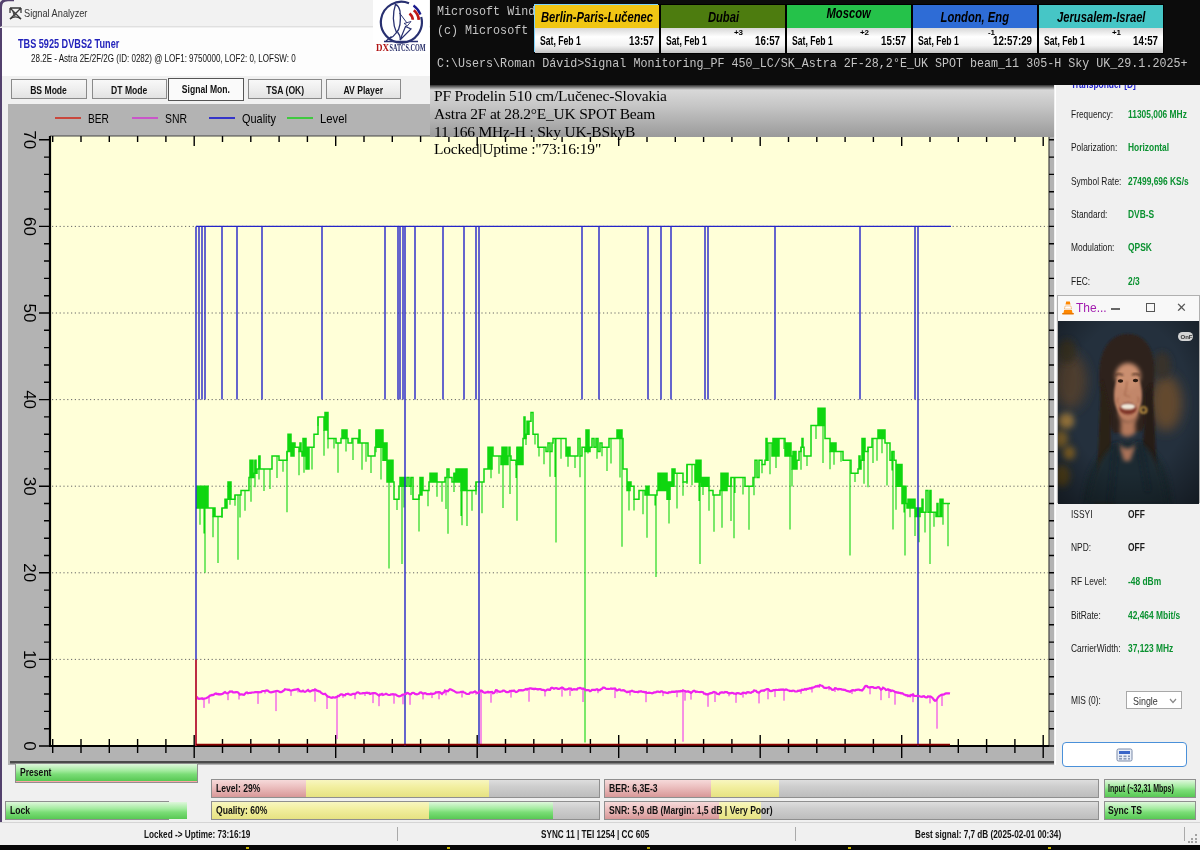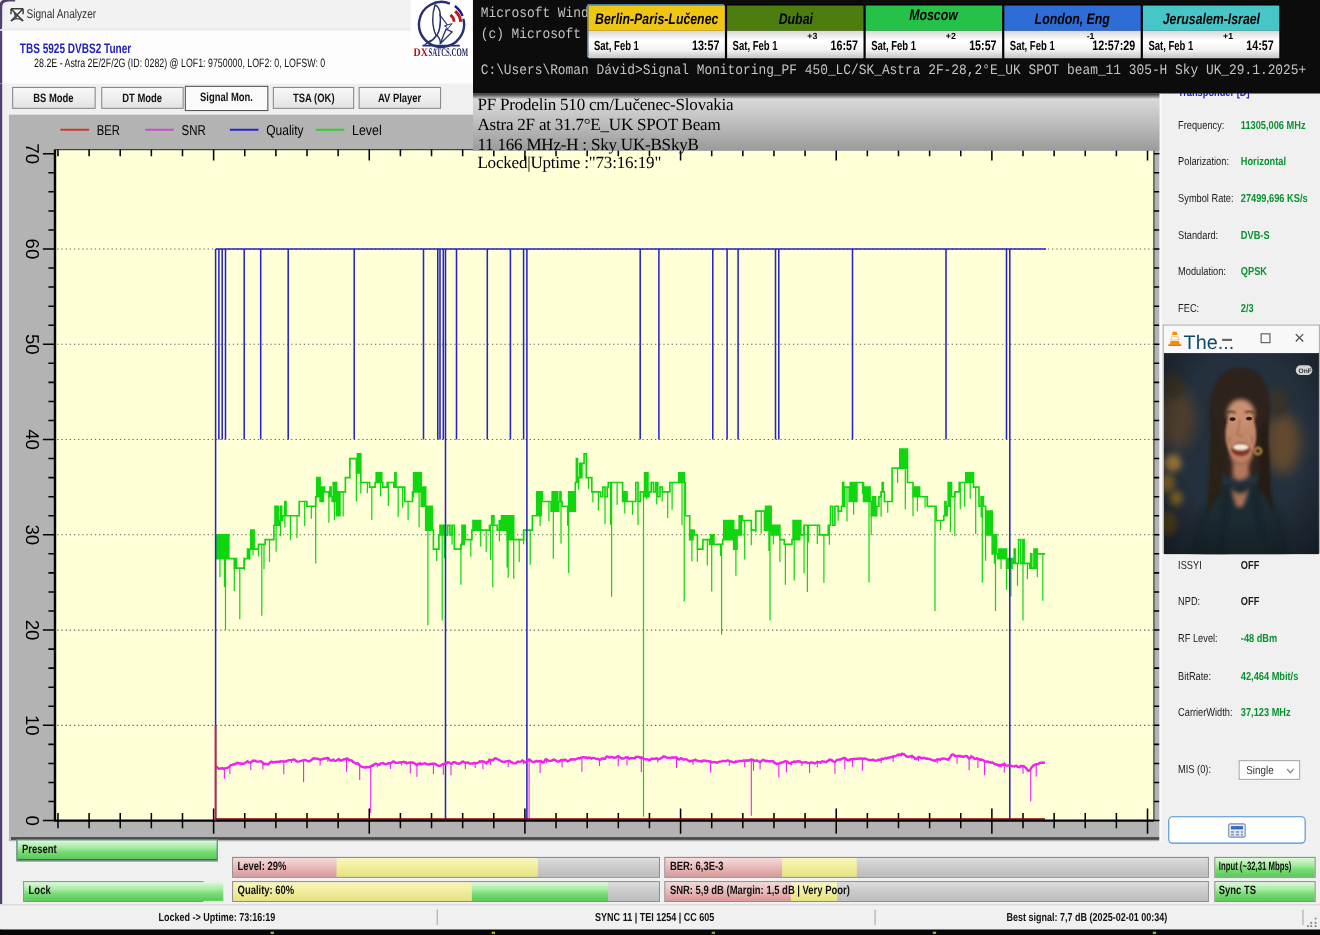--- a/index.html
+++ b/index.html
@@ -89,21 +89,21 @@
 <path d="M 196 226.4 H 951 M 199 226.4 V 399.6 M 202 226.4 V 399.6 M 205 226.4 V 399.6 M 222 226.4 V 399.6 M 237 226.4 V 399.6 M 262 226.4 V 399.6 M 322 226.4 V 399.6 M 385 226.4 V 399.6 M 398 226.4 V 399.6 M 400 226.4 V 399.6 M 403 226.4 V 399.6 M 415 226.4 V 399.6 M 443 226.4 V 399.6 M 464 226.4 V 399.6 M 476 226.4 V 399.6 M 582 226.4 V 399.6 M 599 226.4 V 399.6 M 648 226.4 V 399.6 M 661 226.4 V 399.6 M 671 226.4 V 399.6 M 705 226.4 V 399.6 M 708 226.4 V 399.6 M 775 226.4 V 399.6 M 860 226.4 V 399.6 M 915 226.4 V 399.6 M 196 226.4 V 746.0 M 405 226.4 V 746.0 M 479 226.4 V 746.0 M 918 226.4 V 746.0" stroke="#2424c8" stroke-width="1.4" fill="none"></path>
 <path d="M 196 696.7 L 197 697.2 L 198 698.5 L 199 698.9 L 200 698.6 L 201 698.7 L 202 698.3 L 203 699.0 L 204 698.6 L 205 698.5 L 206 698.2 L 207 697.8 L 208 697.2 L 209 696.5 L 210 695.6 L 211 695.4 L 212 694.8 L 213 695.0 L 214 694.5 L 215 693.8 L 216 693.5 L 217 694.0 L 218 693.9 L 219 694.5 L 220 694.1 L 221 694.4 L 222 694.1 L 223 693.5 L 224 692.7 L 225 692.1 L 226 692.9 L 227 693.3 L 228 693.0 L 229 692.4 L 230 691.4 L 231 691.6 L 232 691.5 L 233 692.4 L 234 692.4 L 235 692.4 L 236 692.2 L 237 692.1 L 238 692.5 L 239 693.4 L 240 694.7 L 241 694.3 L 242 694.4 L 243 694.7 L 244 694.9 L 245 693.8 L 246 692.8 L 247 692.4 L 248 693.2 L 249 693.0 L 250 692.8 L 251 692.8 L 252 692.5 L 253 692.5 L 254 692.5 L 255 692.1 L 256 692.2 L 257 692.1 L 258 692.2 L 259 692.4 L 260 692.0 L 261 692.1 L 262 691.3 L 263 691.0 L 264 691.0 L 265 691.0 L 266 690.6 L 267 690.4 L 268 690.7 L 269 691.7 L 270 692.3 L 271 692.4 L 272 692.2 L 273 691.9 L 274 691.7 L 275 691.3 L 276 691.2 L 277 690.9 L 278 691.0 L 279 691.6 L 280 692.1 L 281 692.1 L 282 691.7 L 283 691.0 L 284 690.3 L 285 689.3 L 286 689.5 L 287 689.5 L 288 689.8 L 289 689.7 L 290 690.4 L 291 690.5 L 292 690.5 L 293 690.1 L 294 689.8 L 295 689.6 L 296 689.6 L 297 689.3 L 298 689.0 L 299 689.8 L 300 691.3 L 301 691.4 L 302 691.4 L 303 690.6 L 304 691.5 L 305 691.8 L 306 691.4 L 307 690.6 L 308 690.0 L 309 691.1 L 310 691.5 L 311 691.1 L 312 690.6 L 313 690.2 L 314 690.3 L 315 689.4 L 316 689.9 L 317 690.7 L 318 690.9 L 319 691.4 L 320 691.5 L 321 692.7 L 322 693.3 L 323 694.0 L 324 694.2 L 325 693.8 L 326 694.7 L 327 695.9 L 328 696.7 L 329 696.9 L 330 697.3 L 331 697.6 L 332 697.9 L 333 697.2 L 334 697.5 L 335 697.6 L 336 697.0 L 337 696.9 L 338 696.0 L 339 696.1 L 340 694.9 L 341 694.4 L 342 694.3 L 343 694.9 L 344 695.2 L 345 695.3 L 346 694.1 L 347 694.0 L 348 693.7 L 349 694.2 L 350 694.6 L 351 694.8 L 352 694.3 L 353 693.9 L 354 693.9 L 355 694.0 L 356 693.3 L 357 692.5 L 358 692.3 L 359 692.9 L 360 693.6 L 361 693.5 L 362 693.4 L 363 693.1 L 364 693.2 L 365 693.0 L 366 692.8 L 367 692.6 L 368 693.1 L 369 693.0 L 370 693.9 L 371 693.6 L 372 693.3 L 373 693.2 L 374 693.1 L 375 693.2 L 376 693.6 L 377 694.1 L 378 694.9 L 379 695.5 L 380 694.4 L 381 694.5 L 382 693.9 L 383 694.9 L 384 694.5 L 385 694.2 L 386 693.8 L 387 694.2 L 388 694.7 L 389 695.0 L 390 695.0 L 391 694.4 L 392 694.4 L 393 694.1 L 394 694.5 L 395 694.4 L 396 694.7 L 397 695.5 L 398 695.9 L 399 696.3 L 400 696.1 L 401 695.8 L 402 694.9 L 403 694.6 L 404 694.5 L 405 694.1 L 406 693.9 L 407 692.9 L 408 693.1 L 409 693.7 L 410 694.2 L 411 694.2 L 412 693.0 L 413 692.9 L 414 693.0 L 415 693.9 L 416 694.1 L 417 694.3 L 418 694.0 L 419 693.6 L 420 692.5 L 421 692.3 L 422 693.0 L 423 693.6 L 424 693.4 L 425 693.2 L 426 693.5 L 427 694.1 L 428 694.2 L 429 694.0 L 430 694.1 L 431 693.5 L 432 693.9 L 433 693.9 L 434 693.6 L 435 693.2 L 436 692.2 L 437 692.5 L 438 692.1 L 439 692.2 L 440 692.4 L 441 693.1 L 442 693.9 L 443 692.8 L 444 692.3 L 445 690.6 L 446 691.2 L 447 690.9 L 448 691.2 L 449 690.1 L 450 689.3 L 451 689.5 L 452 690.0 L 453 690.6 L 454 690.9 L 455 691.6 L 456 692.2 L 457 692.6 L 458 692.5 L 459 692.5 L 460 692.3 L 461 691.9 L 462 691.8 L 463 691.6 L 464 692.5 L 465 692.7 L 466 693.6 L 467 694.0 L 468 694.0 L 469 693.9 L 470 692.7 L 471 692.3 L 472 692.6 L 473 692.4 L 474 692.1 L 475 691.4 L 476 692.1 L 477 692.8 L 478 693.1 L 479 692.5 L 480 691.3 L 481 690.5 L 482 691.0 L 483 692.1 L 484 692.5 L 485 692.9 L 486 692.3 L 487 692.3 L 488 691.7 L 489 692.4 L 490 692.0 L 491 692.0 L 492 691.9 L 493 693.2 L 494 693.0 L 495 691.9 L 496 690.2 L 497 690.3 L 498 691.2 L 499 691.7 L 500 691.9 L 501 691.5 L 502 691.4 L 503 690.6 L 504 690.7 L 505 691.1 L 506 691.9 L 507 692.2 L 508 692.2 L 509 691.7 L 510 691.0 L 511 691.2 L 512 690.7 L 513 691.0 L 514 690.6 L 515 691.4 L 516 692.1 L 517 691.7 L 518 691.1 L 519 690.2 L 520 690.4 L 521 690.2 L 522 690.4 L 523 690.4 L 524 690.0 L 525 689.6 L 526 689.1 L 527 689.6 L 528 688.7 L 529 688.6 L 530 688.4 L 531 688.3 L 532 688.8 L 533 688.6 L 534 689.2 L 535 688.6 L 536 688.9 L 537 689.1 L 538 689.6 L 539 689.1 L 540 689.2 L 541 689.4 L 542 689.9 L 543 689.9 L 544 690.0 L 545 690.7 L 546 690.5 L 547 689.7 L 548 689.4 L 549 689.9 L 550 689.9 L 551 688.1 L 552 687.7 L 553 688.1 L 554 688.8 L 555 688.2 L 556 688.1 L 557 688.3 L 558 688.9 L 559 688.9 L 560 688.5 L 561 687.9 L 562 687.5 L 563 687.9 L 564 688.8 L 565 689.6 L 566 689.4 L 567 689.5 L 568 689.1 L 569 688.4 L 570 688.5 L 571 688.6 L 572 689.9 L 573 689.5 L 574 689.1 L 575 689.3 L 576 689.3 L 577 689.5 L 578 688.2 L 579 688.1 L 580 687.9 L 581 688.3 L 582 688.9 L 583 688.5 L 584 689.0 L 585 689.5 L 586 690.3 L 587 690.2 L 588 690.2 L 589 690.3 L 590 691.2 L 591 690.8 L 592 689.8 L 593 689.8 L 594 689.8 L 595 690.0 L 596 689.5 L 597 689.3 L 598 690.1 L 599 689.9 L 600 690.0 L 601 689.2 L 602 688.8 L 603 687.7 L 604 687.7 L 605 688.0 L 606 688.8 L 607 689.0 L 608 688.9 L 609 689.0 L 610 688.8 L 611 688.5 L 612 688.8 L 613 688.6 L 614 688.6 L 615 688.4 L 616 689.7 L 617 690.5 L 618 690.1 L 619 689.4 L 620 689.6 L 621 690.5 L 622 690.5 L 623 690.2 L 624 690.3 L 625 691.0 L 626 691.6 L 627 692.2 L 628 691.7 L 629 691.9 L 630 691.4 L 631 691.3 L 632 690.7 L 633 691.3 L 634 691.6 L 635 691.9 L 636 692.0 L 637 691.9 L 638 692.3 L 639 691.4 L 640 691.6 L 641 691.3 L 642 691.8 L 643 691.9 L 644 691.9 L 645 692.4 L 646 692.1 L 647 693.0 L 648 693.0 L 649 692.7 L 650 692.8 L 651 693.0 L 652 693.4 L 653 692.9 L 654 692.4 L 655 692.4 L 656 692.1 L 657 691.7 L 658 691.7 L 659 691.9 L 660 692.0 L 661 691.4 L 662 691.4 L 663 692.0 L 664 692.3 L 665 692.3 L 666 692.8 L 667 692.9 L 668 693.0 L 669 692.2 L 670 692.4 L 671 692.1 L 672 691.7 L 673 691.9 L 674 691.7 L 675 691.9 L 676 691.4 L 677 691.3 L 678 691.5 L 679 691.2 L 680 691.6 L 681 690.9 L 682 691.2 L 683 690.3 L 684 690.7 L 685 691.0 L 686 691.7 L 687 691.7 L 688 691.3 L 689 691.9 L 690 692.1 L 691 692.9 L 692 692.1 L 693 691.1 L 694 690.8 L 695 691.3 L 696 692.0 L 697 691.6 L 698 692.0 L 699 692.0 L 700 692.2 L 701 691.8 L 702 692.0 L 703 692.2 L 704 693.6 L 705 693.6 L 706 694.4 L 707 694.2 L 708 694.4 L 709 693.8 L 710 693.4 L 711 693.1 L 712 693.0 L 713 692.3 L 714 692.0 L 715 692.2 L 716 692.6 L 717 693.7 L 718 694.0 L 719 694.3 L 720 692.8 L 721 692.7 L 722 692.2 L 723 692.7 L 724 692.6 L 725 691.9 L 726 692.2 L 727 692.1 L 728 692.9 L 729 693.1 L 730 693.3 L 731 693.1 L 732 692.9 L 733 693.0 L 734 693.6 L 735 693.6 L 736 694.0 L 737 693.2 L 738 693.2 L 739 693.3 L 740 693.8 L 741 694.0 L 742 693.3 L 743 692.6 L 744 692.9 L 745 692.9 L 746 693.4 L 747 692.3 L 748 692.2 L 749 692.3 L 750 692.6 L 751 692.8 L 752 692.0 L 753 691.7 L 754 690.5 L 755 690.7 L 756 690.8 L 757 692.0 L 758 692.4 L 759 692.6 L 760 691.7 L 761 690.8 L 762 690.7 L 763 690.4 L 764 690.7 L 765 689.9 L 766 689.6 L 767 689.0 L 768 689.0 L 769 689.9 L 770 691.0 L 771 691.1 L 772 690.9 L 773 690.4 L 774 690.2 L 775 690.1 L 776 689.8 L 777 690.0 L 778 690.0 L 779 689.7 L 780 689.9 L 781 689.5 L 782 689.8 L 783 689.5 L 784 689.8 L 785 689.8 L 786 689.5 L 787 689.8 L 788 690.2 L 789 690.5 L 790 691.1 L 791 690.8 L 792 691.0 L 793 690.6 L 794 690.7 L 795 691.4 L 796 691.5 L 797 691.5 L 798 690.7 L 799 690.9 L 800 690.4 L 801 690.6 L 802 689.7 L 803 689.9 L 804 689.6 L 805 689.1 L 806 689.6 L 807 688.8 L 808 688.9 L 809 688.5 L 810 688.2 L 811 688.3 L 812 687.6 L 813 687.7 L 814 687.3 L 815 686.8 L 816 686.2 L 817 686.5 L 818 685.9 L 819 686.5 L 820 685.1 L 821 685.5 L 822 685.7 L 823 686.6 L 824 687.7 L 825 687.8 L 826 688.1 L 827 687.7 L 828 687.5 L 829 687.2 L 830 688.0 L 831 688.6 L 832 689.8 L 833 689.9 L 834 689.4 L 835 688.2 L 836 688.3 L 837 688.9 L 838 689.5 L 839 689.0 L 840 689.1 L 841 689.1 L 842 689.7 L 843 689.6 L 844 689.9 L 845 689.9 L 846 690.4 L 847 690.9 L 848 691.2 L 849 691.4 L 850 691.7 L 851 690.9 L 852 690.4 L 853 690.2 L 854 690.4 L 855 690.6 L 856 689.8 L 857 689.8 L 858 689.5 L 859 689.6 L 860 690.2 L 861 690.2 L 862 690.5 L 863 689.5 L 864 688.1 L 865 686.4 L 866 685.9 L 867 686.0 L 868 687.2 L 869 687.3 L 870 687.4 L 871 687.2 L 872 687.2 L 873 687.2 L 874 687.9 L 875 687.8 L 876 688.1 L 877 687.5 L 878 687.2 L 879 687.3 L 880 688.5 L 881 689.6 L 882 689.1 L 883 687.7 L 884 688.3 L 885 688.8 L 886 690.0 L 887 689.8 L 888 689.3 L 889 689.9 L 890 690.1 L 891 691.1 L 892 690.4 L 893 690.7 L 894 691.1 L 895 691.9 L 896 692.1 L 897 692.6 L 898 692.4 L 899 692.9 L 900 692.9 L 901 693.4 L 902 693.1 L 903 693.6 L 904 694.5 L 905 694.7 L 906 695.3 L 907 695.1 L 908 696.1 L 909 695.5 L 910 696.3 L 911 695.0 L 912 695.2 L 913 694.4 L 914 695.7 L 915 696.0 L 916 696.0 L 917 695.8 L 918 695.8 L 919 696.1 L 920 696.5 L 921 696.7 L 922 696.8 L 923 696.3 L 924 696.1 L 925 697.1 L 926 697.3 L 927 697.4 L 928 696.3 L 929 696.7 L 930 696.4 L 931 696.7 L 932 697.5 L 933 698.5 L 934 699.9 L 935 700.8 L 936 700.5 L 937 699.0 L 938 697.4 L 939 696.3 L 940 695.6 L 941 695.0 L 942 694.7 L 943 694.7 L 944 694.5 L 945 693.8 L 946 693.4 L 947 693.4 L 948 693.4 L 949 693.3 L 950 693.5" stroke="#ee22ee" stroke-width="2.2" fill="none"></path>
 <path d="M 209 696.5 V 703.6 M 228 693.0 V 700.2 M 239 693.4 V 699.5 M 258 692.2 V 703.9 M 265 691.0 V 693.6 M 276 691.2 V 711.1 M 291 690.5 V 695.9 M 298 689.0 V 692.4 M 315 689.4 V 701.7 M 327 695.9 V 709.0 M 343 694.9 V 697.8 M 355 694.0 V 699.2 M 365 693.0 V 696.0 M 373 693.2 V 703.1 M 379 695.5 V 706.2 M 394 694.5 V 703.7 M 403 694.6 V 704.3 M 410 694.2 V 704.8 M 423 693.6 V 699.4 M 432 693.9 V 698.1 M 439 692.2 V 699.3 M 446 691.2 V 695.4 M 462 691.8 V 697.5 M 476 692.1 V 694.7 M 491 692.0 V 702.7 M 497 690.3 V 693.6 M 511 691.2 V 697.6 M 529 688.6 V 701.7 M 545 690.7 V 696.4 M 562 687.5 V 696.6 M 570 688.5 V 695.9 M 583 688.5 V 702.0 M 598 690.1 V 693.2 M 615 688.4 V 698.1 M 630 691.4 V 695.5 M 646 692.1 V 702.2 M 663 692.0 V 696.1 M 677 691.3 V 697.2 M 685 691.0 V 700.7 M 691 692.9 V 699.6 M 708 694.4 V 706.8 M 715 692.2 V 702.0 M 729 693.1 V 696.3 M 736 694.0 V 702.8 M 743 692.6 V 697.6 M 759 692.6 V 703.4 M 768 689.0 V 699.3 M 775 690.1 V 697.1 M 784 689.8 V 700.7 M 801 690.6 V 693.8 M 812 687.6 V 692.5 M 829 687.2 V 690.3 M 835 688.2 V 692.0 M 852 690.4 V 694.1 M 870 687.4 V 694.3 M 881 689.6 V 700.2 M 889 689.9 V 698.1 M 895 691.9 V 704.7 M 913 694.4 V 702.2 M 930 696.4 V 703.4 M 942 694.7 V 706.0 M 337 696.9 V 739.1 M 481 690.5 V 744.3 M 683 690.3 V 741.7 M 937 699.0 V 728.7 M 204 698.6 V 707.9" stroke="#ee22ee" stroke-width="1" fill="none"></path>
 <path d="M 196 659.4 V 746.0" stroke="#d42020" stroke-width="1.6" fill="none"></path>
 <path d="M 196 744.6 H 950" stroke="#8b0000" stroke-width="1.6" fill="none"></path>
 </g>
 </svg>
 
 <div style="position:absolute;left:430px;top:85px;width:624px;height:52px;background:linear-gradient(#2e2e2e 0px,#d8d8d8 5px,#c6c6c6 40%,#9a9a9a 100%)"></div>
 <div class="serifln" style="top:87px">PF Prodelin 510 cm/Lučenec-Slovakia</div>
-<div class="serifln" style="top:105px">Astra 2F at 31.7°E_UK SPOT Beam</div>
+<div class="serifln" style="top:105px">Astra 2F at 28.2°E_UK SPOT Beam</div>
 <div class="serifln" style="top:123px">11 166 MHz-H : Sky UK-BSkyB</div>
 <div class="serifln" style="top:140px">Locked|Uptime :"73:16:19"</div>
 
 <div style="position:absolute;left:1055px;top:85px;width:145px;height:680px;background:#f0f0f0;border-left:1px solid #fff"></div>
 <div class="rplab" style="left:1071px;top:78px;color:#2222cc;font-weight:bold">Transponder [D]</div>
 <div class="rplab" style="left:1071px;top:108px">Frequency:</div>
 <div class="rpval" style="left:1128px;top:108px;color:#0a9130">11305,006 MHz</div>
 <div class="rplab" style="left:1071px;top:141px">Polarization:</div>
 <div class="rpval" style="left:1128px;top:141px;color:#0a9130">Horizontal</div>
 <div class="rplab" style="left:1071px;top:175px">Symbol Rate:</div>
@@ -201,21 +201,21 @@
     </div>
   </div>
 
 <div style="position:absolute;left:1057px;top:295px;width:143px;height:208px;background:#f8f8f8;border:1px solid #b0b0b0">
   <div style="position:absolute;left:3px;top:4px"><svg width="14" height="15" viewBox="0 0 14 15">
 <path d="M5.2 1.5 h3.6 l0.7 3 h-5 z" fill="#ff8800"></path>
 <path d="M4.1 6 h5.8 l0.7 3 h-7.2 z" fill="#fff" stroke="#e87700" stroke-width="0.4"></path>
 <path d="M3.2 10 h7.6 l0.8 3.2 h-9.2 z" fill="#ff8800"></path>
 <rect x="1" y="13" width="12" height="1.6" rx="0.8" fill="#e87700"></rect>
 </svg></div>
-  <span style="position:absolute;left:18px;top:5px;font-size:18px;color:#0c4a6e">The...</span>
+  <span style="position:absolute;left:18px;top:5px;font-size:12px;color:#a21caf">The...</span>
   <div style="position:absolute;left:53px;top:12px;width:9px;height:1.5px;background:#666"></div>
   <div style="position:absolute;left:88px;top:7px;width:9px;height:9px;border:1.2px solid #555"></div>
   <span style="position:absolute;left:118px;top:4px;font-size:13px;color:#555">✕</span>
   <div style="position:absolute;left:0;top:25px;width:141px;height:183px;overflow:hidden">
       <svg width="143" height="183" viewBox="0 0 143 183" style="display:block">
 <defs>
 <filter id="b6" x="-60%" y="-60%" width="220%" height="220%">
             <feGaussianBlur stdDeviation="6"></feGaussianBlur>
           </filter>
 <filter id="b3" x="-60%" y="-60%" width="220%" height="220%">
@@ -260,25 +260,25 @@
 <path d="M 30 183 C 35 152 44 132 58 122 C 64 129 76 129 81 121 C 97 129 104 154 108 183 Z" fill="#1d2b33" filter="url(#b2)"></path>
 <path d="M 60 121 C 65 130 75 130 79 120 L 72 140 L 66 140 Z" fill="#aa7258" filter="url(#b2)"></path>
 <path d="M 58 122 L 52 183 M 81 121 L 90 170" stroke="#16222a" stroke-width="3" filter="url(#b2)" fill="none"></path>
 <rect width="143" height="183" fill="url(#vig)"></rect>
 <rect x="120" y="11" width="15" height="9" rx="4.5" fill="#ddd" opacity="0.95"></rect>
 <text x="122.5" y="18" font-family="Liberation Sans" font-size="6" font-weight="bold" fill="#333">OnF</text>
 </svg>
     </div>
 </div>
 
-<div style="position:absolute;left:15px;top:763px;width:183px;height:20px;border:1px solid #8f8f8f;background:#0f766e">
+<div style="position:absolute;left:15px;top:763px;width:183px;height:20px;border:1px solid #8f8f8f;background:#fca5a5">
     <div style="position:absolute;left:0px;top:0;width:181px;height:17px;background:linear-gradient(#dff7dc,#a2eb9e 40%,#7bdd77 60%,#58c854)"></div>
     <span class="barlab" style="left:4px">Present</span>
   </div>
-<div style="position:absolute;left:21px;top:801px;width:164px;height:19px;border:1px solid #8f8f8f;background:#86efac">
+<div style="position:absolute;left:5px;top:801px;width:164px;height:19px;border:1px solid #8f8f8f;background:#86efac">
     <div style="position:absolute;left:0px;top:0;width:181px;height:17px;background:linear-gradient(#dff7dc,#a2eb9e 40%,#7bdd77 60%,#58c854)"></div>
     <span class="barlab" style="left:4px">Lock</span>
   </div>
 <div style="position:absolute;left:211px;top:779px;width:389px;height:19px;border:1px solid #8f8f8f;background:#c9c9c9">
     <div style="position:absolute;left:0px;top:0;width:94px;height:17px;background:linear-gradient(#f6dada,#ecc0c0 40%,#d89898)"></div>
     <div style="position:absolute;left:94px;top:0;width:183px;height:17px;background:linear-gradient(#f8f6c0,#f2efa0 40%,#e6e282)"></div>
     <div style="position:absolute;left:277px;top:0;width:110px;height:17px;background:linear-gradient(#dedede,#cdcdcd 40%,#bdbdbd)"></div>
     <span class="barlab" style="left:4px">Level: 29%</span>
   </div>
 <div style="position:absolute;left:211px;top:801px;width:389px;height:19px;border:1px solid #8f8f8f;background:#c9c9c9">

